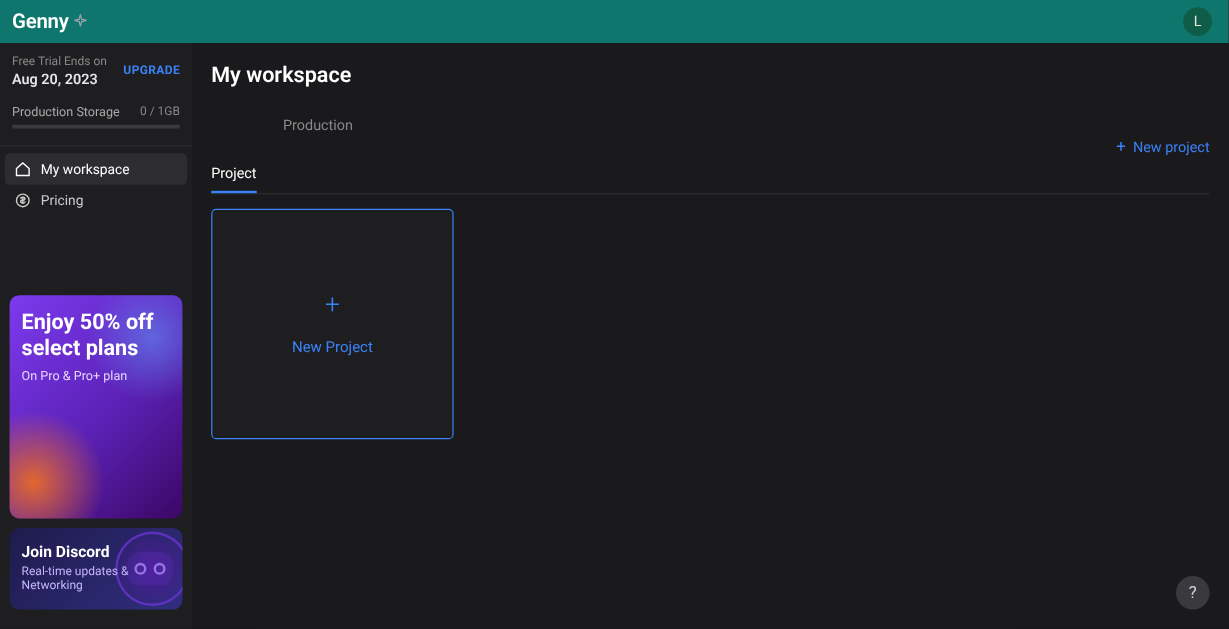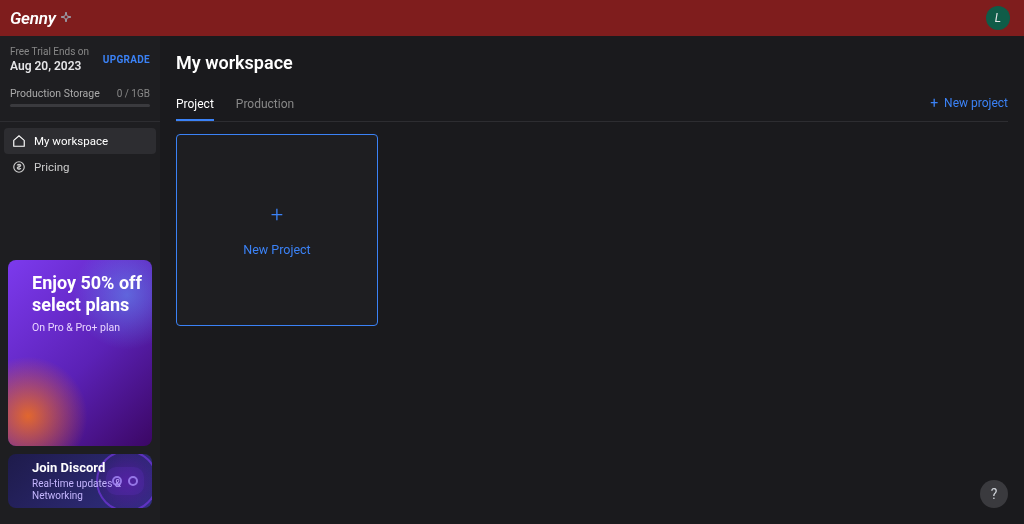--- a/index.html
+++ b/index.html
@@ -12,22 +12,21 @@
   position: relative;
 }
 
 
 .header {
   height: 36px;
   display: flex;
   align-items: center;
   justify-content: space-between;
   padding: 0 14px 0 10px;
-  background: #7f1d1d;
-  font-style: italic;
+  background: #0f766e;
 }
 .logo { display: flex; align-items: center; gap: 4px; }
 .logo-text { font-size: 17px; font-weight: 600; color: #fff; letter-spacing: -0.2px; }
 .logo-mark { font-size: 12px; color: #999; }
 .avatar {
   width: 24px; height: 24px; border-radius: 50%;
   background: #0f5c48;
   display: flex; align-items: center; justify-content: center;
   font-size: 12px; color: #e5e5e7;
 }
@@ -72,21 +71,21 @@
 .nav-item {
   display: flex; align-items: center; gap: 8px;
   padding: 6px 8px; border-radius: 4px; cursor: pointer;
   font-size: 11.5px; color: #ccc;
 }
 .nav-item.active { background: #2d2d31; color: #fff; }
 .nav-ic { width: 14px; height: 14px; display: inline-flex; align-items: center; justify-content: center; }
 
 .promo-cards { padding: 8px 8px; display: flex; flex-direction: column; gap: 8px; margin-top: auto; margin-bottom: 8px;}
 .promo {
-  border-radius: 8px; padding: 12px 10px 12px 24px;
+  border-radius: 8px; padding: 12px 10px 12px 10px;
   position: relative; overflow: hidden;
 }
 .promo-off {
   background: linear-gradient(135deg, #7c3aed 0%, #5b21b6 55%, #3b0764 100%);
   height: 186px;
   display: flex; flex-direction: column; gap: 4px;
 }
 .promo-off::before {
   content: ""; position: absolute; left: -40px; bottom: -30px;
   width: 120px; height: 120px; border-radius: 50%;
@@ -105,21 +104,21 @@
   margin-top: auto;
   background: #e5e7eb; color: #111; border: none;
   border-radius: 14px; padding: 6px 10px;
   font-size: 10.5px; font-weight: 600;
   display: inline-flex; align-items: center; gap: 6px;
   cursor: pointer; z-index: 1; width: fit-content;
 }
 
 .promo-discord {
   background: linear-gradient(135deg, #1e1b4b 0%, #312e81 100%);
-  height: 54px;
+  height: 68px;
   display: flex; flex-direction: column; justify-content: center;
 }
 .promo-discord::after{
   content:""; position:absolute; right:-6px; top:50%; transform:translateY(-50%);
   width:58px; height:58px; border-radius:50%;
   border:2px solid rgba(124,58,237,0.6);
   background: radial-gradient(circle,#4c1d95 0%, rgba(76,29,149,0.2) 70%);
 }
 .discord-face{
   position:absolute; right:8px; top:50%; transform:translateY(-50%);
@@ -138,21 +137,21 @@
 
 .tabs-row {
   display: flex; align-items: center; justify-content: space-between;
   border-bottom: 1px solid #2d2d31;
 }
 .tabs { display: flex; gap: 22px; }
 .tab {
   font-size: 12px; color: #888; padding: 6px 0 8px 0; cursor: pointer;
   border-bottom: 2px solid transparent;
 }
-.tab.active { color: #fff; border-bottom-color: #3b82f6; }
+.tab.active { color: #fff; border-bottom-color: #3b82f6; margin-top: 40px; }
 .new-project-link {
   display: flex; align-items: center; gap: 6px;
   font-size: 12px; color: #3b82f6; cursor: pointer; padding-bottom: 6px;
 }
 .plus-sm { font-size: 14px; line-height: 1; }
 
 .project-grid { padding-top: 12px; }
 .new-project-card {
   width: 202px; height: 192px;
   border: 1.5px solid #3b82f6; border-radius: 4px;

